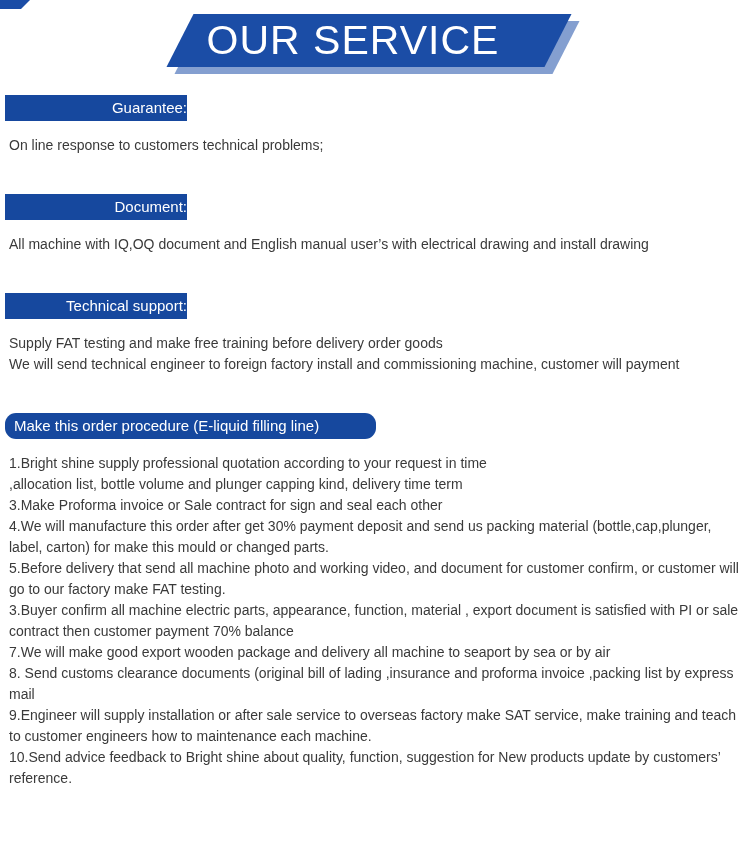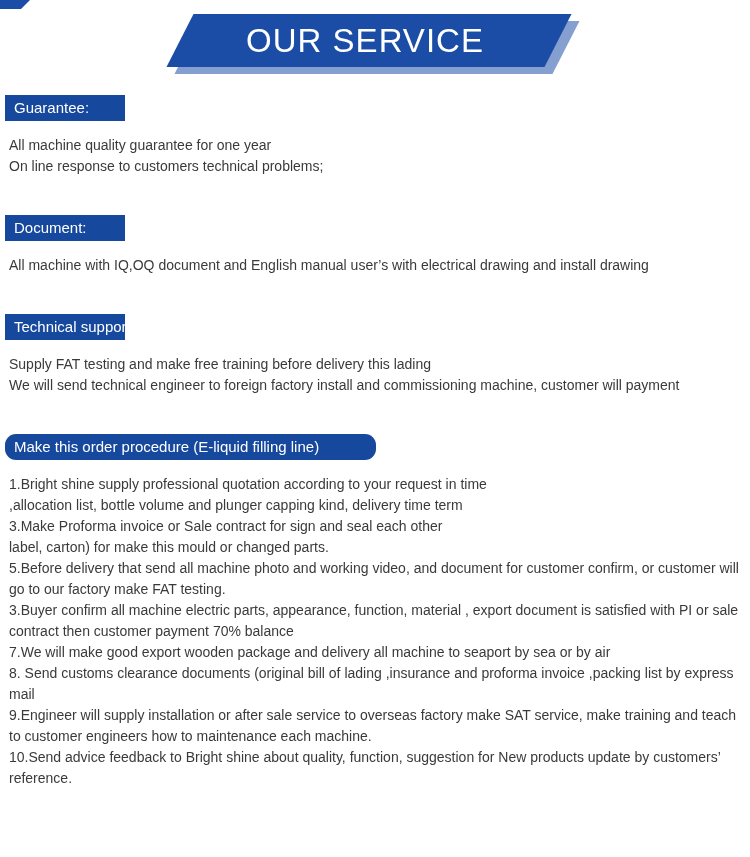--- a/index.html
+++ b/index.html
@@ -28,35 +28,35 @@
     position:absolute;left:188px;top:21px;width:378px;height:53px;
     background:var(--banner-shadow);
     transform:skewX(-27deg);
   }
   .banner-plate{
     position:absolute;left:180px;top:14px;width:378px;height:53px;
     background:var(--banner-blue);
     transform:skewX(-27deg);
   }
   .banner-title{
-    position:absolute;left:176px;top:14px;width:378px;height:53px;
+    position:absolute;left:164px;top:14px;width:378px;height:53px;
     line-height:53px;text-align:center;
     color:var(--header-text-color);
-    font-size:33px;letter-spacing:1px;white-space:nowrap;
+    font-size:41px;letter-spacing:1px;white-space:nowrap;
   }
   .svc-section{margin-top:38px;}
   .svc-section.first{margin-top:0;}
   .section-bar{
     margin-left:5px;height:26px;line-height:26px;
     padding-left:9px;
     background:var(--bar-blue);
     color:var(--header-text-color);
     font-size:15px;white-space:nowrap;overflow:hidden;
   }
-  .bar-sm{width:120px;}
+  .bar-sm{width:182px;text-align:right;}
   .bar-lg{width:371px;border-radius:11px;}
   .section-body{margin-top:14px;}
   .body-line{
     margin-left:9px;
     font-size:14px;line-height:21px;
     white-space:nowrap;
     color:var(--text-color);
   }
 </style>
 </head>
@@ -66,46 +66,46 @@
 
 <div class="banner">
   <div class="banner-shadow"></div>
   <div class="banner-plate"></div>
   <div class="banner-title">OUR SERVICE</div>
 </div>
 
 <section class="svc-section first">
   <div class="section-bar bar-sm">Guarantee:</div>
   <div class="section-body">
-    <div class="body-line">All machine quality guarantee for one year</div>
     <div class="body-line">On line response to customers technical problems;</div>
   </div>
 </section>
 
 <section class="svc-section">
   <div class="section-bar bar-sm">Document:</div>
   <div class="section-body">
     <div class="body-line">All machine with IQ,OQ document and English manual user’s with electrical drawing and install drawing</div>
   </div>
 </section>
 
 <section class="svc-section">
   <div class="section-bar bar-sm">Technical support:</div>
   <div class="section-body">
-    <div class="body-line">Supply FAT testing and make free training before delivery this lading</div>
+    <div class="body-line">Supply FAT testing and make free training before delivery order goods</div>
     <div class="body-line">We will send technical engineer to foreign factory install and commissioning machine, customer will payment</div>
   </div>
 </section>
 
 <section class="svc-section">
   <div class="section-bar bar-lg">Make this order procedure (E-liquid filling line)</div>
   <div class="section-body">
     <div class="body-line">1.Bright shine supply professional quotation according to your request in time</div>
     <div class="body-line">,allocation list, bottle volume and plunger capping kind, delivery time term</div>
     <div class="body-line">3.Make Proforma invoice or Sale contract for sign and seal each other</div>
+    <div class="body-line">4.We will manufacture this order after get 30% payment deposit and send us packing material (bottle,cap,plunger,</div>
     <div class="body-line">label, carton) for make this mould or changed parts.</div>
     <div class="body-line">5.Before delivery that send all machine photo and working video, and document for customer confirm, or customer will</div>
     <div class="body-line">go to our factory make FAT testing.</div>
     <div class="body-line">3.Buyer confirm all machine electric parts, appearance, function, material , export document is satisfied with PI or sale</div>
     <div class="body-line">contract then customer payment 70% balance</div>
     <div class="body-line">7.We will make good export wooden package and delivery all machine to seaport by sea or by air</div>
     <div class="body-line">8. Send customs clearance documents (original bill of lading ,insurance and proforma invoice ,packing list by express</div>
     <div class="body-line">mail</div>
     <div class="body-line">9.Engineer will supply installation or after sale service to overseas factory make SAT service, make training and teach</div>
     <div class="body-line">to customer engineers how to maintenance each machine.</div>

